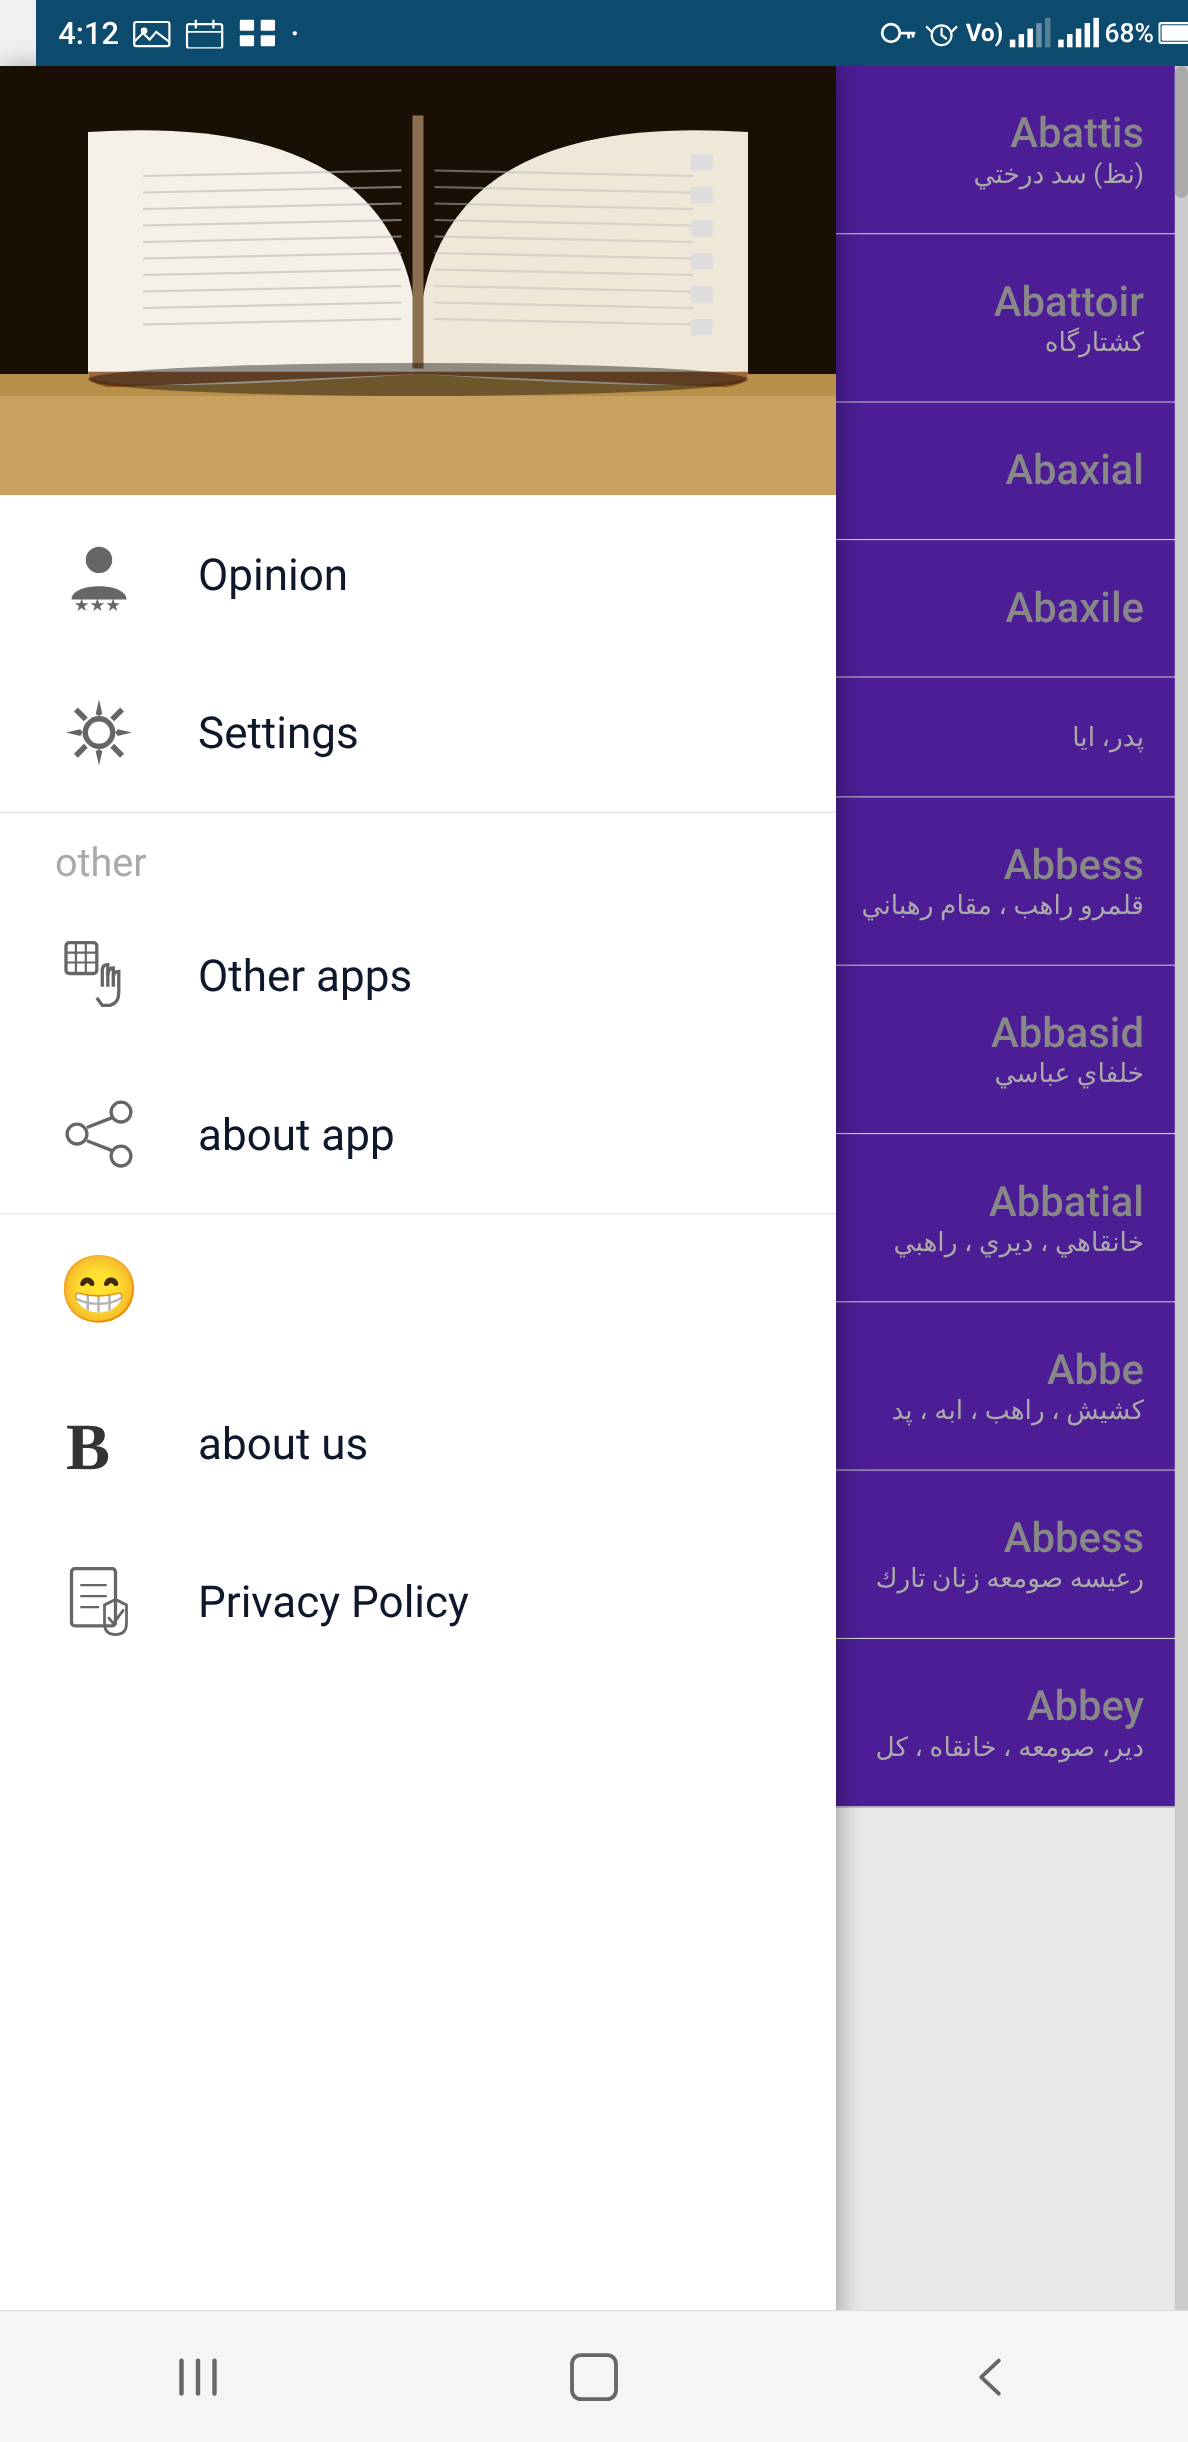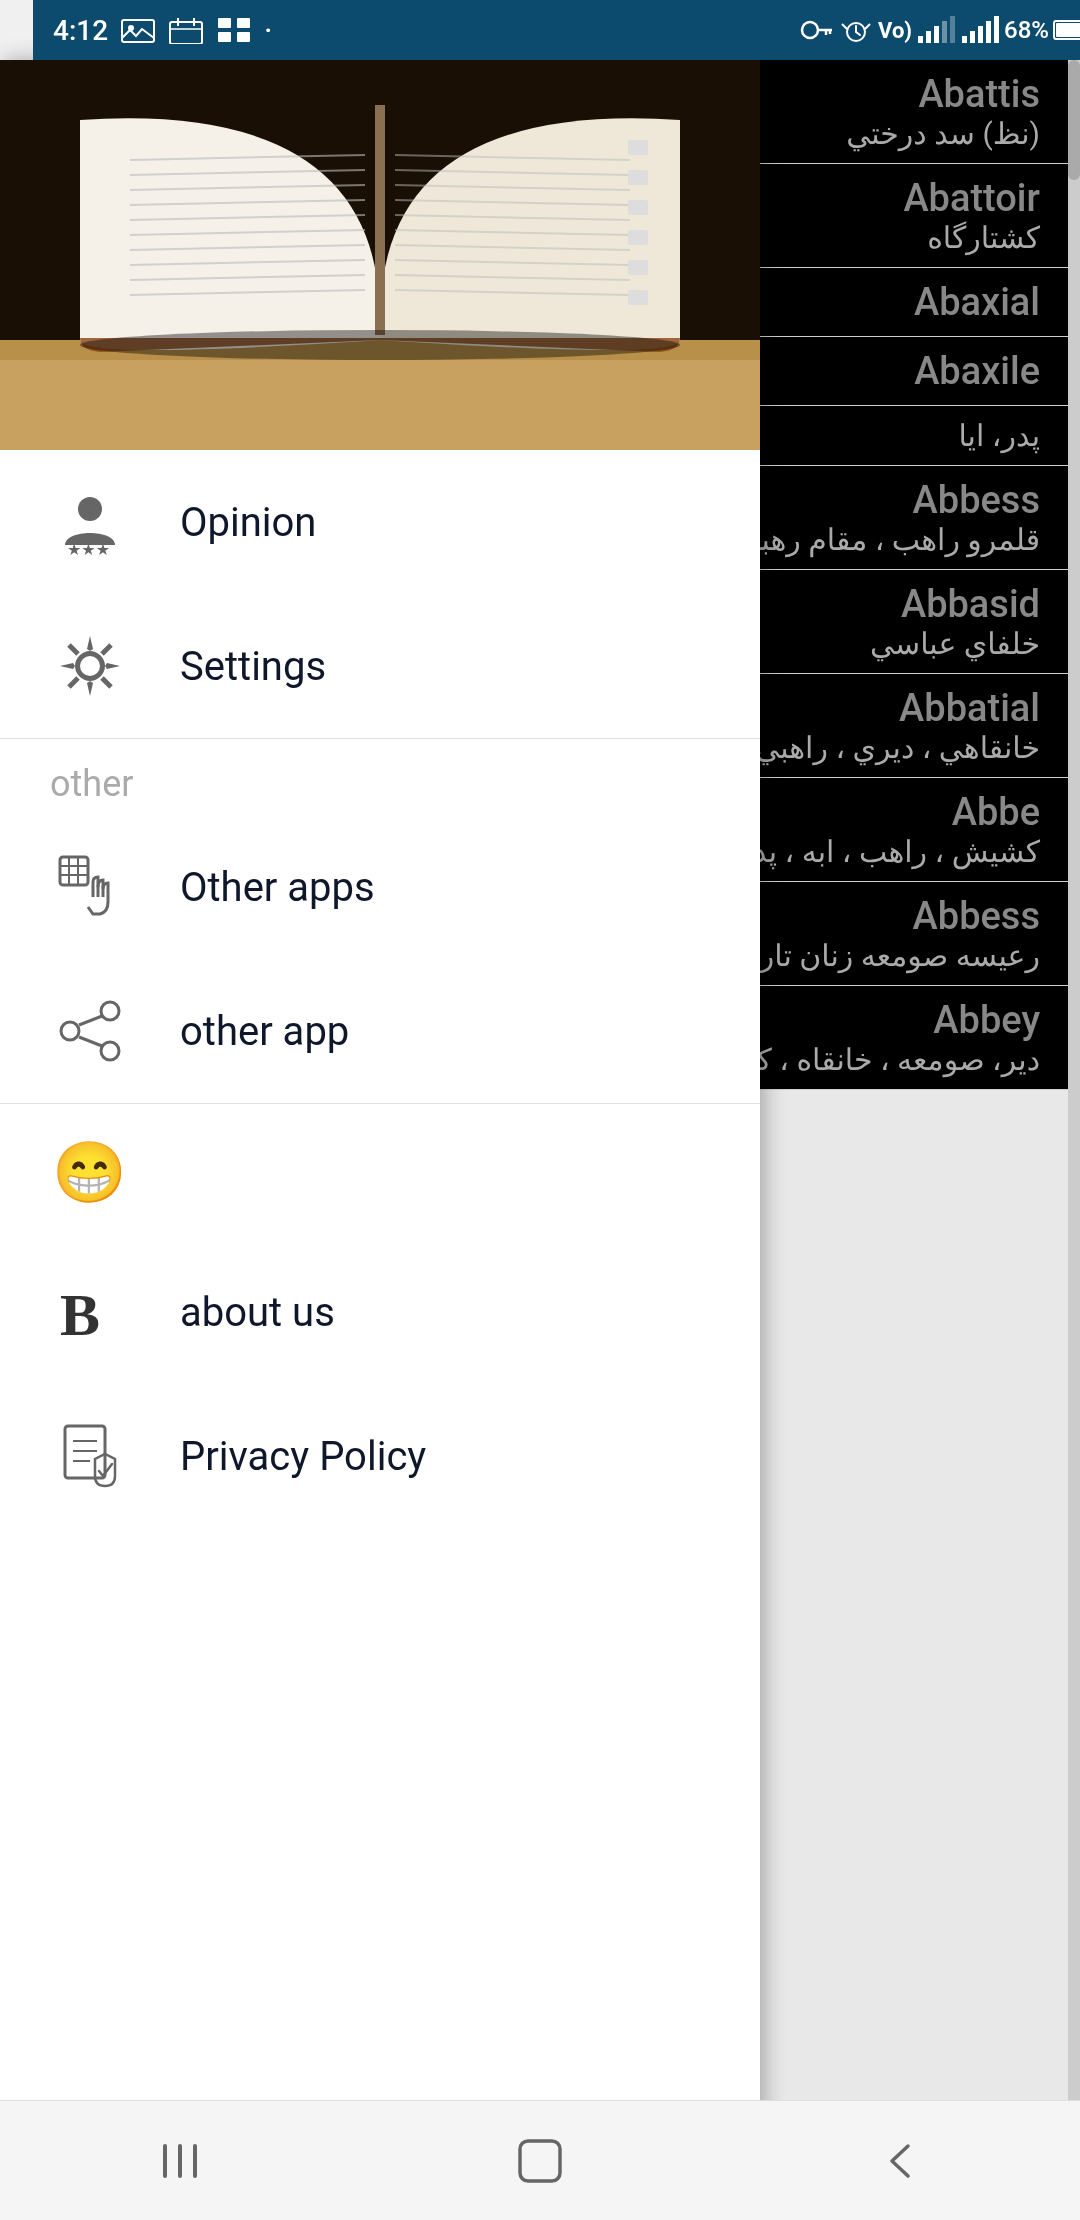--- a/index.html
+++ b/index.html
@@ -60,34 +60,34 @@
     .dict-background {
       position: absolute;
       top: 0;
       left: 0;
       width: 1080px;
       height: 2100px;
       background: #e8e8e8;
     }
 
     .dict-item {
-      padding: 12px 40px;
+      padding: 40px 40px;
       border-bottom: 1px solid #d0d0d0;
       text-align: right;
-      background: #000000;
+      background: #4c1d95;
     }
 
     .dict-item .english {
       font-size: 38px;
       color: #888;
       font-weight: 500;
     }
 
     .dict-item .persian {
-      font-size: 30px;
+      font-size: 24px;
       color: #aaa;
       direction: rtl;
     }
 
     
     .drawer {
       position: absolute;
       top: 0;
       left: 0;
       width: 760px;
@@ -442,21 +442,21 @@
       <div class="menu-item">
         <div class="menu-icon">
           <svg viewBox="0 0 70 70" fill="none" xmlns="http://www.w3.org/2000/svg">
             <circle cx="55" cy="15" r="9" fill="none" stroke="#666" stroke-width="3"></circle>
             <circle cx="15" cy="35" r="9" fill="none" stroke="#666" stroke-width="3"></circle>
             <circle cx="55" cy="55" r="9" fill="none" stroke="#666" stroke-width="3"></circle>
             <line x1="24" y1="29" x2="47" y2="20" stroke="#666" stroke-width="3"></line>
             <line x1="24" y1="41" x2="47" y2="50" stroke="#666" stroke-width="3"></line>
           </svg>
         </div>
-        <span class="menu-label">other app</span>
+        <span class="menu-label">about app</span>
       </div>
 
       <div class="section-divider"></div>
 
       <div class="emoji-item">
         <div class="emoji-icon">😁</div>
       </div>
 
       <div class="menu-item">
         <div class="menu-icon">

